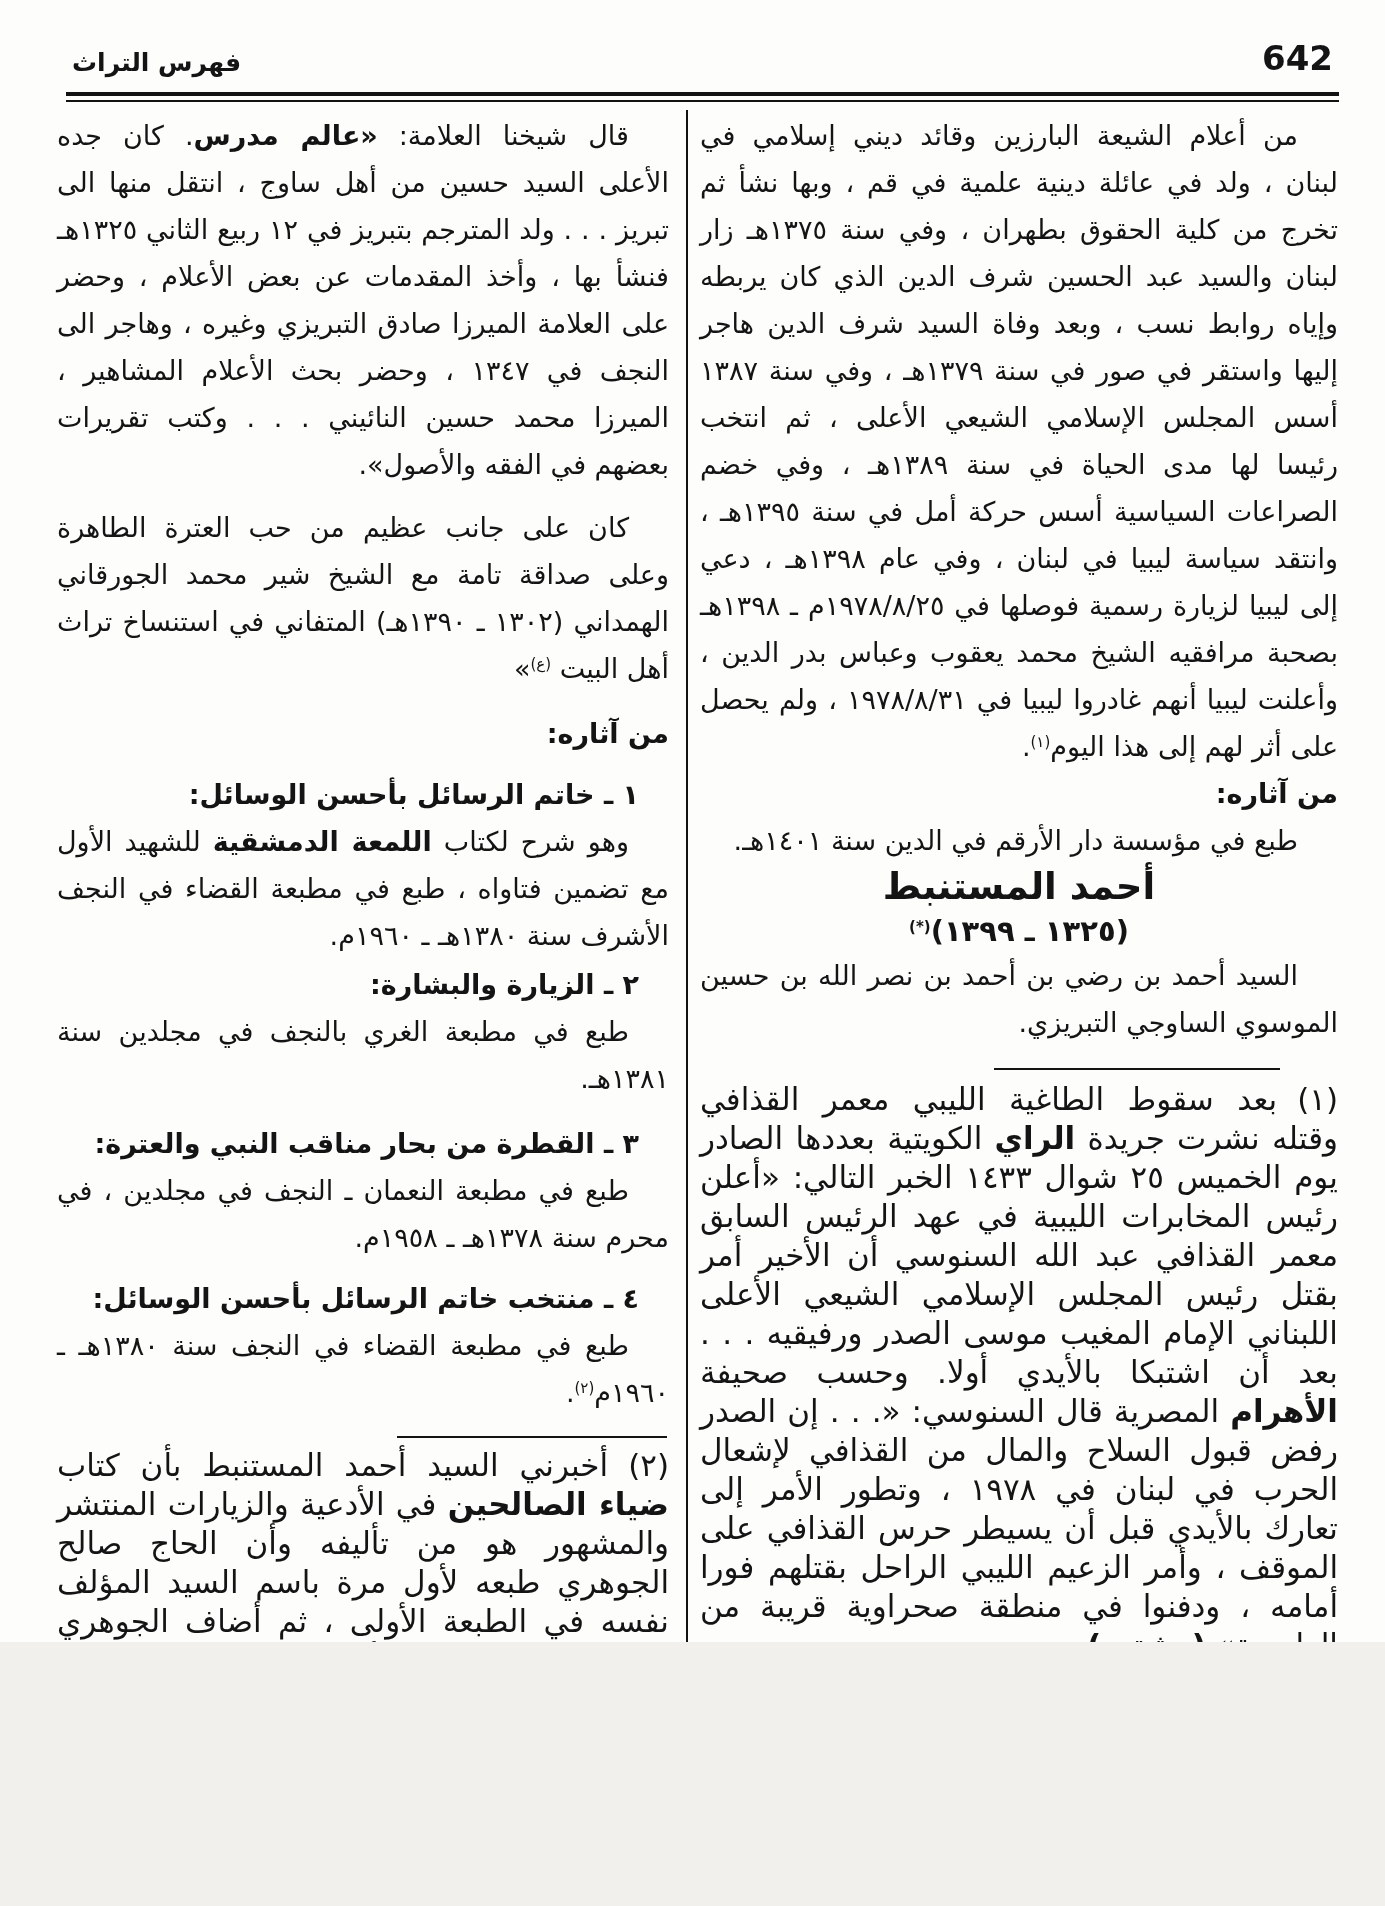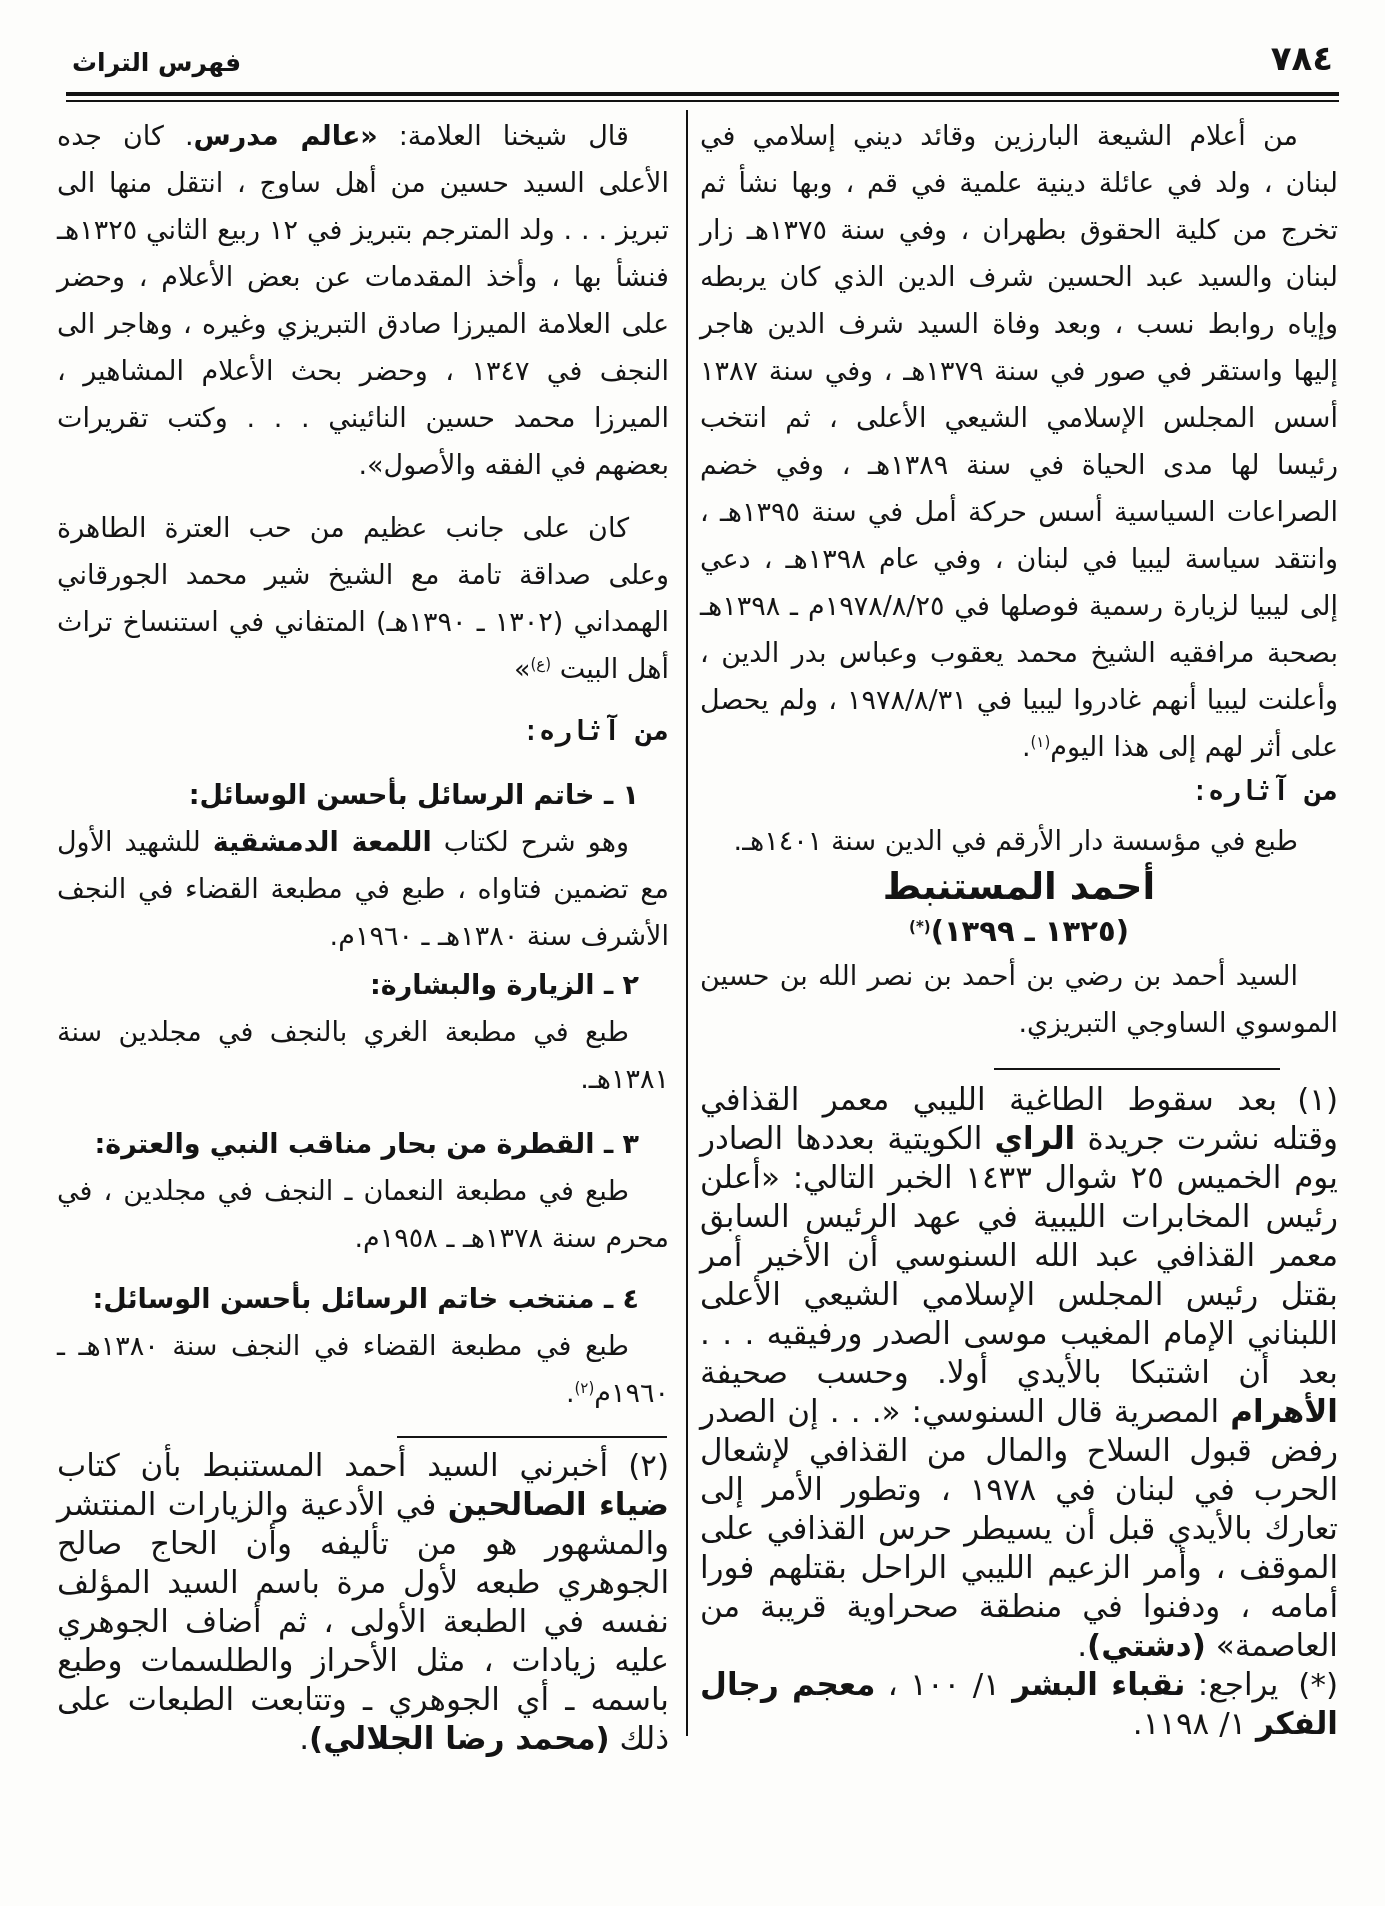--- a/index.html
+++ b/index.html
@@ -1,18 +1,18 @@
 <!DOCTYPE html>
 <html lang="ar" dir="rtl"><head>
 <meta charset="utf-8">
 <style>
   html,body{margin:0;padding:0;background:#f2f0ec;}
   .page{
     position:relative;
-    width:1385px;height:1906px;
+    width:1385px;height:1642px;
     margin:0 auto;
     background:#fdfdfb;
     color:#141414;
     direction:rtl;
     font-family:"DejaVu Sans",sans-serif;
     overflow:hidden;
   }
   
   .header-title{
     position:absolute;top:48px;left:72px;
@@ -38,21 +38,21 @@
     position:absolute;top:112px;
     font-size:27px;line-height:47px;
     text-align:justify;
   }
   .col-right{right:47px;width:638px;}
   .col-left{left:57px;width:612px;}
   .col p{margin:0;}
   .indent{text-indent:40px;}
   .b{font-weight:bold;}
   .sup{font-size:15px;vertical-align:9px;line-height:0;}
-  .works-heading{font-weight:bold;margin-top:16px;font-family:Liberation Mono, monospace;}
+  .works-heading{font-weight:bold;margin-top:16px;}
   .work-title{font-weight:bold;text-indent:44px;margin-top:10px;}
   .work-detail{text-indent:40px;margin-top:6px;}
   .entry-name{text-align:center;font-weight:bold;font-size:37px;line-height:46px;margin-top:28px;text-indent:0;}
   .entry-dates{text-align:center;font-weight:bold;font-size:29px;line-height:42px;margin-top:8px;text-indent:0;}
   .lineage{text-indent:40px;margin-top:20px;}
   
   .fn-rule{
     height:0;border:none;border-top:2px solid #141414;
     margin:22px 58px 10px auto;width:286px;
   }
@@ -61,21 +61,21 @@
     font-size:31px;line-height:39px;text-align:justify;margin-top:4px;
   }
   .fn-marker{margin-left:20px;}
 </style>
 </head>
 <body>
 
 <div class="page">
 
   <div class="header-title">فهرس التراث</div>
-  <div class="page-number">٧٨٤</div>
+  <div class="page-number">642</div>
   <div class="head-rule"></div>
   <div class="column-divider"></div>
 
   <div class="col col-right">
     <p class="indent"><span>من أعلام الشيعة البارزين وقائد ديني إسلامي في لبنان ، ولد في عائلة دينية علمية في قم ، وبها نشأ ثم تخرج من كلية الحقوق بطهران ، وفي سنة ١٣٧٥هـ زار لبنان والسيد عبد الحسين شرف الدين الذي كان يربطه وإياه روابط نسب ، وبعد وفاة السيد شرف الدين هاجر إليها واستقر في صور في سنة ١٣٧٩هـ ، وفي سنة ١٣٨٧ أسس المجلس الإسلامي الشيعي الأعلى ، ثم انتخب رئيسا لها مدى الحياة في سنة ١٣٨٩هـ ، وفي خضم الصراعات السياسية أسس حركة أمل في سنة ١٣٩٥هـ ، وانتقد سياسة ليبيا في لبنان ، وفي عام ١٣٩٨هـ ، دعي إلى ليبيا لزيارة رسمية فوصلها في ١٩٧٨/٨/٢٥م ـ ١٣٩٨هـ بصحبة مرافقيه الشيخ محمد يعقوب وعباس بدر الدين ، وأعلنت ليبيا أنهم غادروا ليبيا في ١٩٧٨/٨/٣١ ، ولم يحصل على أثر لهم إلى هذا اليوم</span><span class="sup">(١)</span><span>.</span></p>
 
     <p class="works-heading">من آثاره:</p>
     <p class="work-detail">طبع في مؤسسة دار الأرقم في الدين سنة ١٤٠١هـ.</p>
 
     <p class="entry-name">أحمد المستنبط</p>

